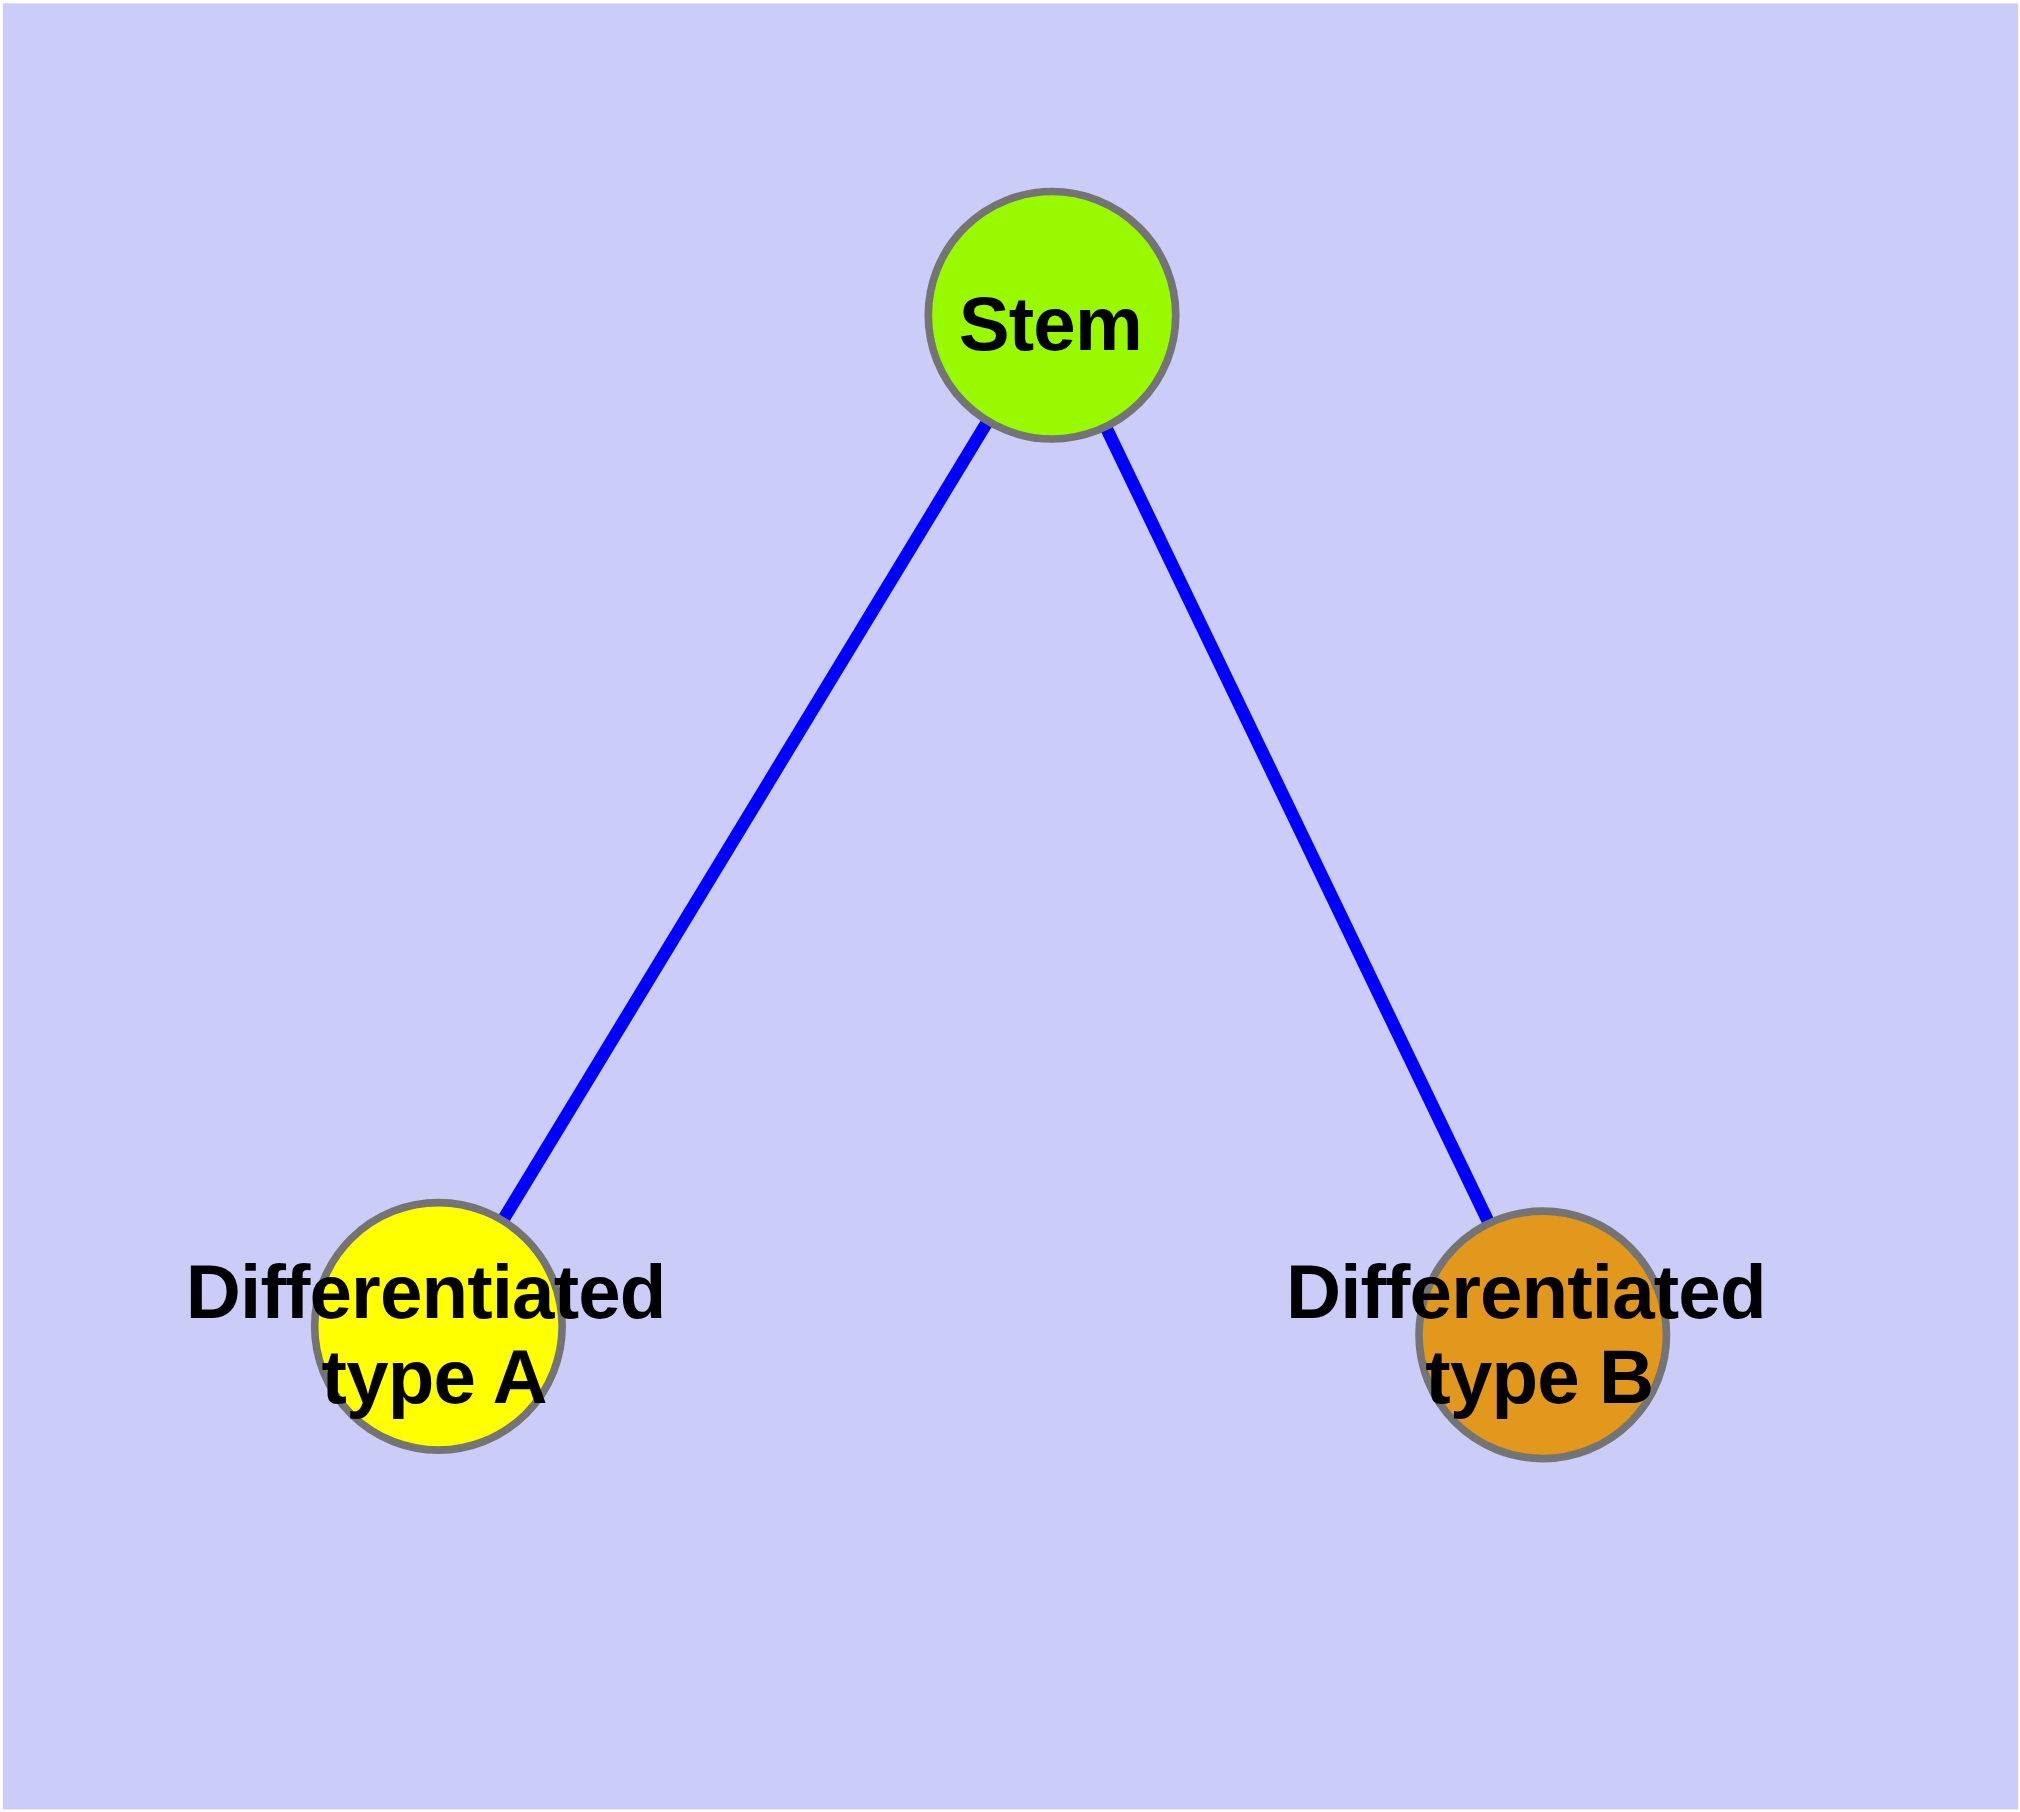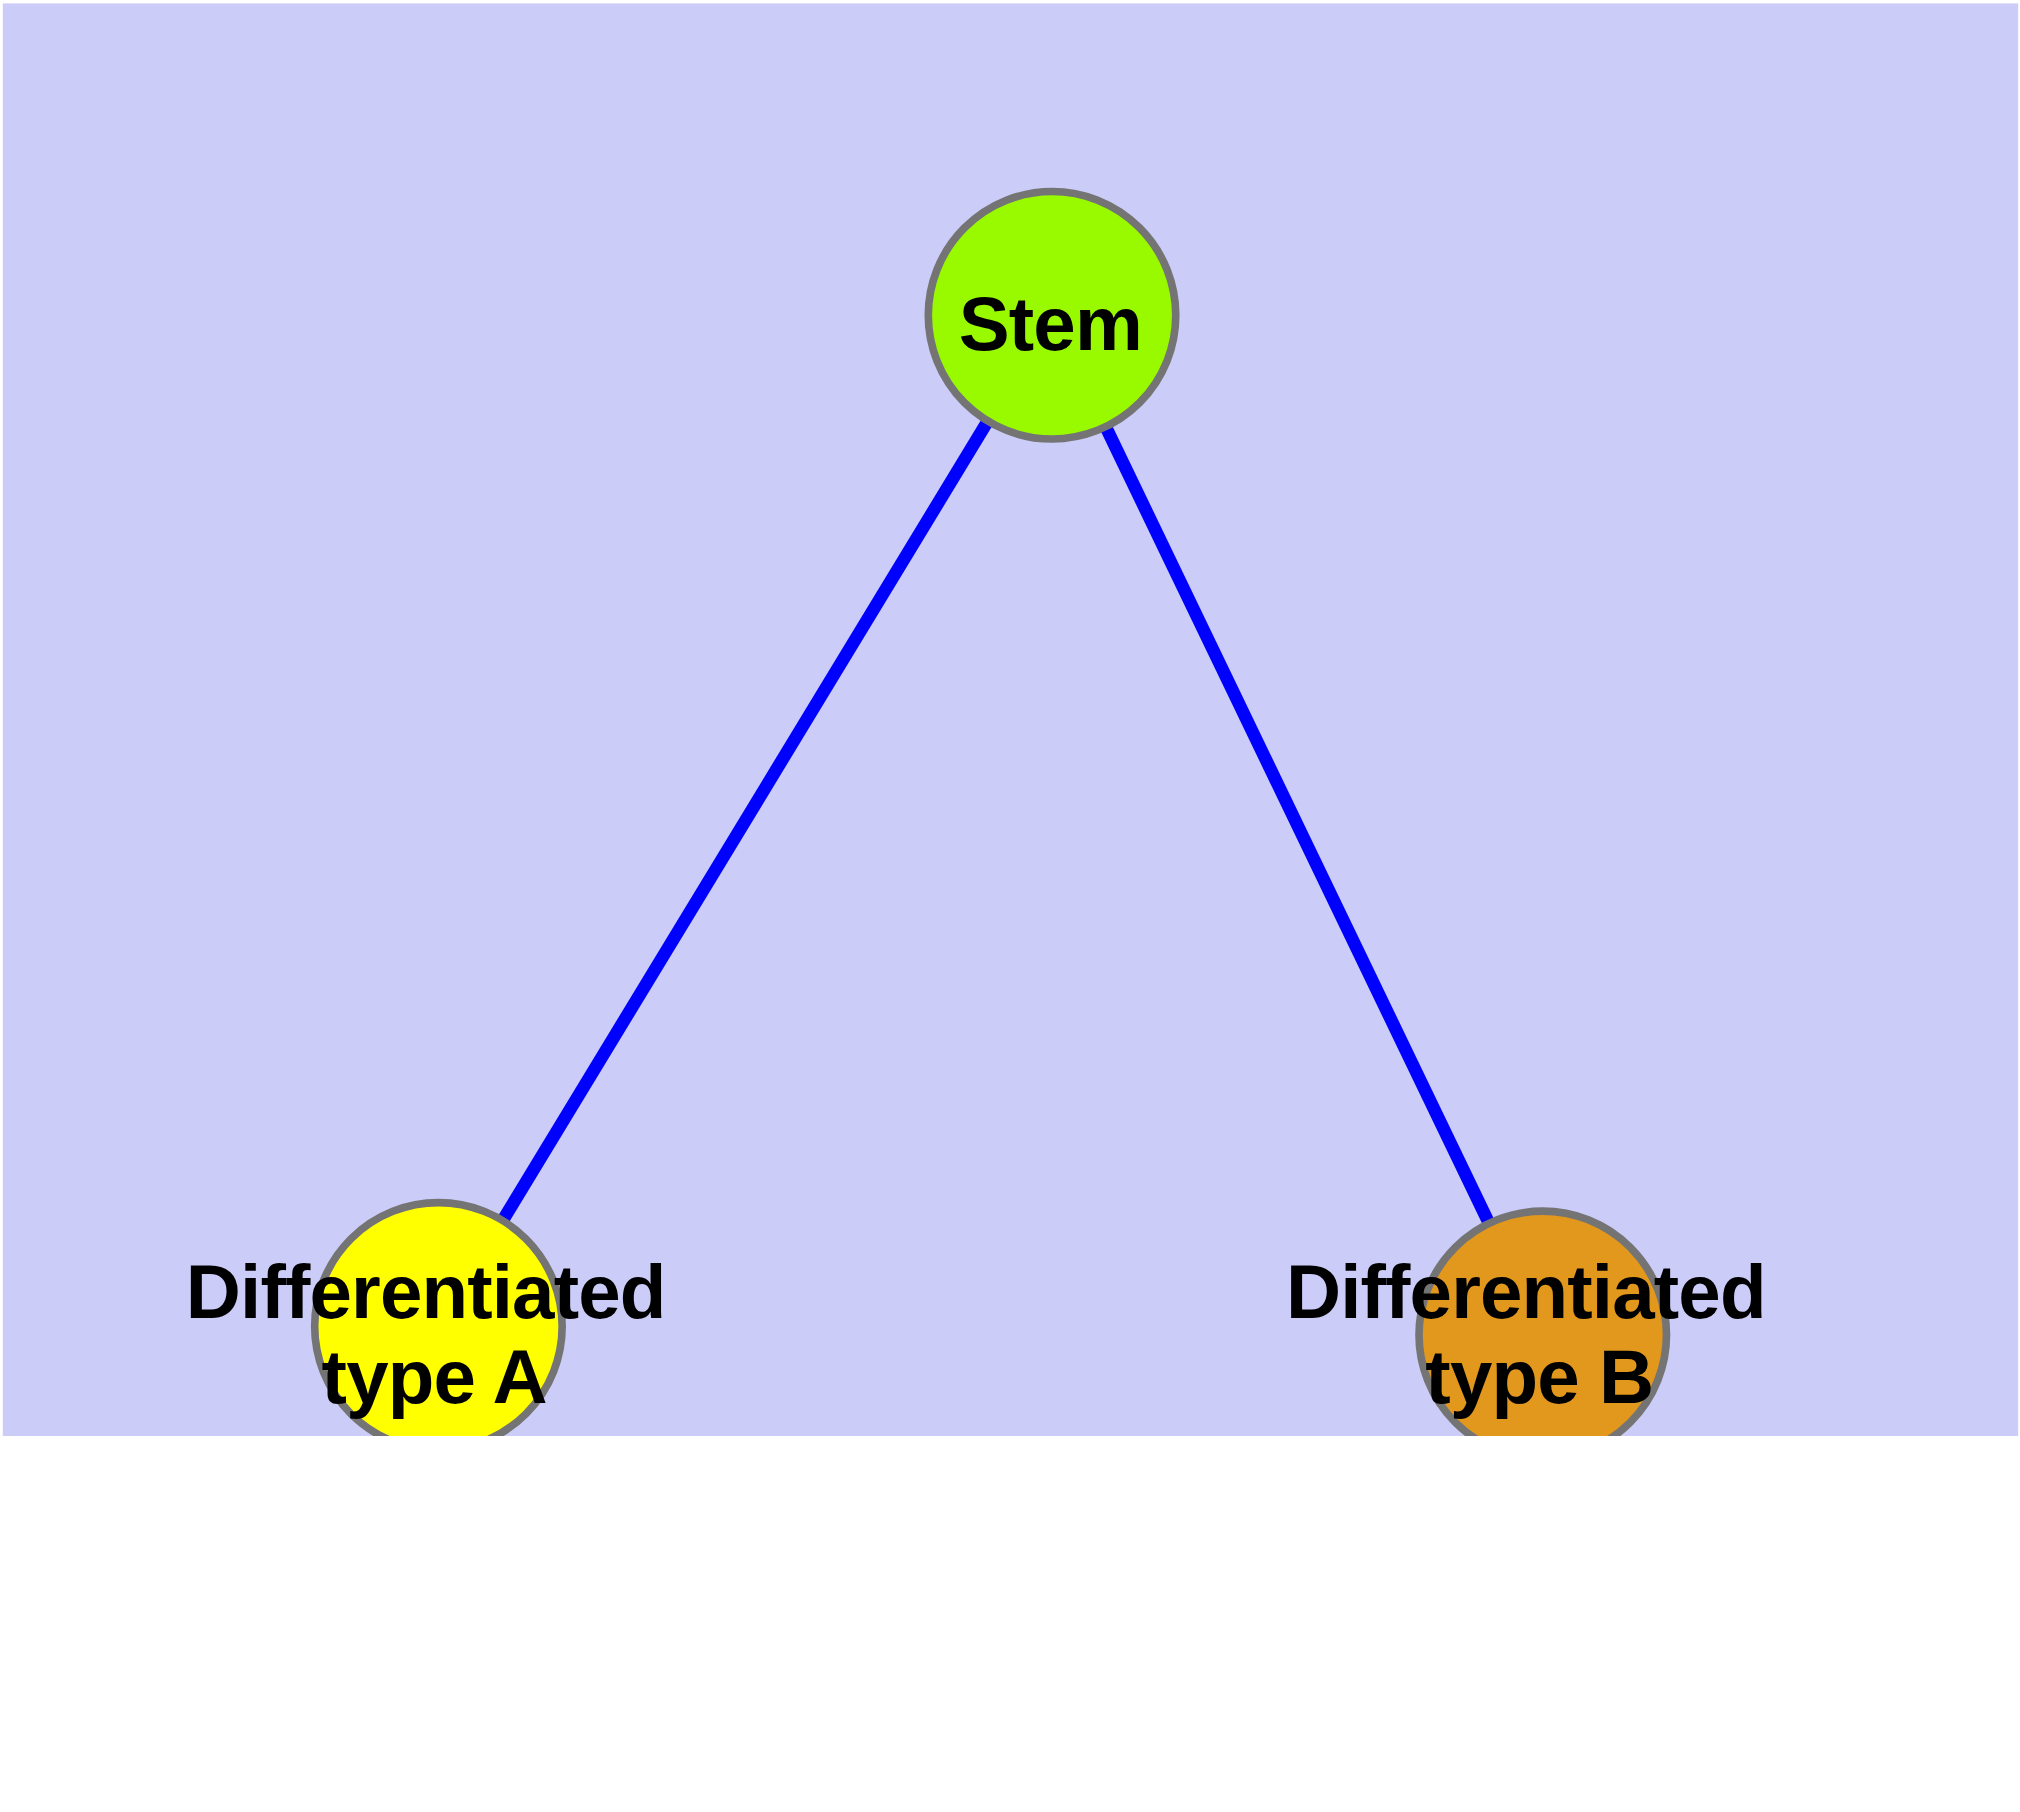--- a/index.html
+++ b/index.html
@@ -4,21 +4,21 @@
 <style>
   html, body {
     margin: 0;
     padding: 0;
     background: #FFFFFF;
     overflow: hidden;
   }
   .stage {
     position: relative;
     width: 2021px;
-    height: 1436px;
+    height: 1812px;
     font-family: "Liberation Sans", sans-serif;
   }
   .stage svg {
     position: absolute;
     top: 0;
     left: 0;
     display: block;
   }
   .node-label {
     font-family: "Liberation Sans", sans-serif;

